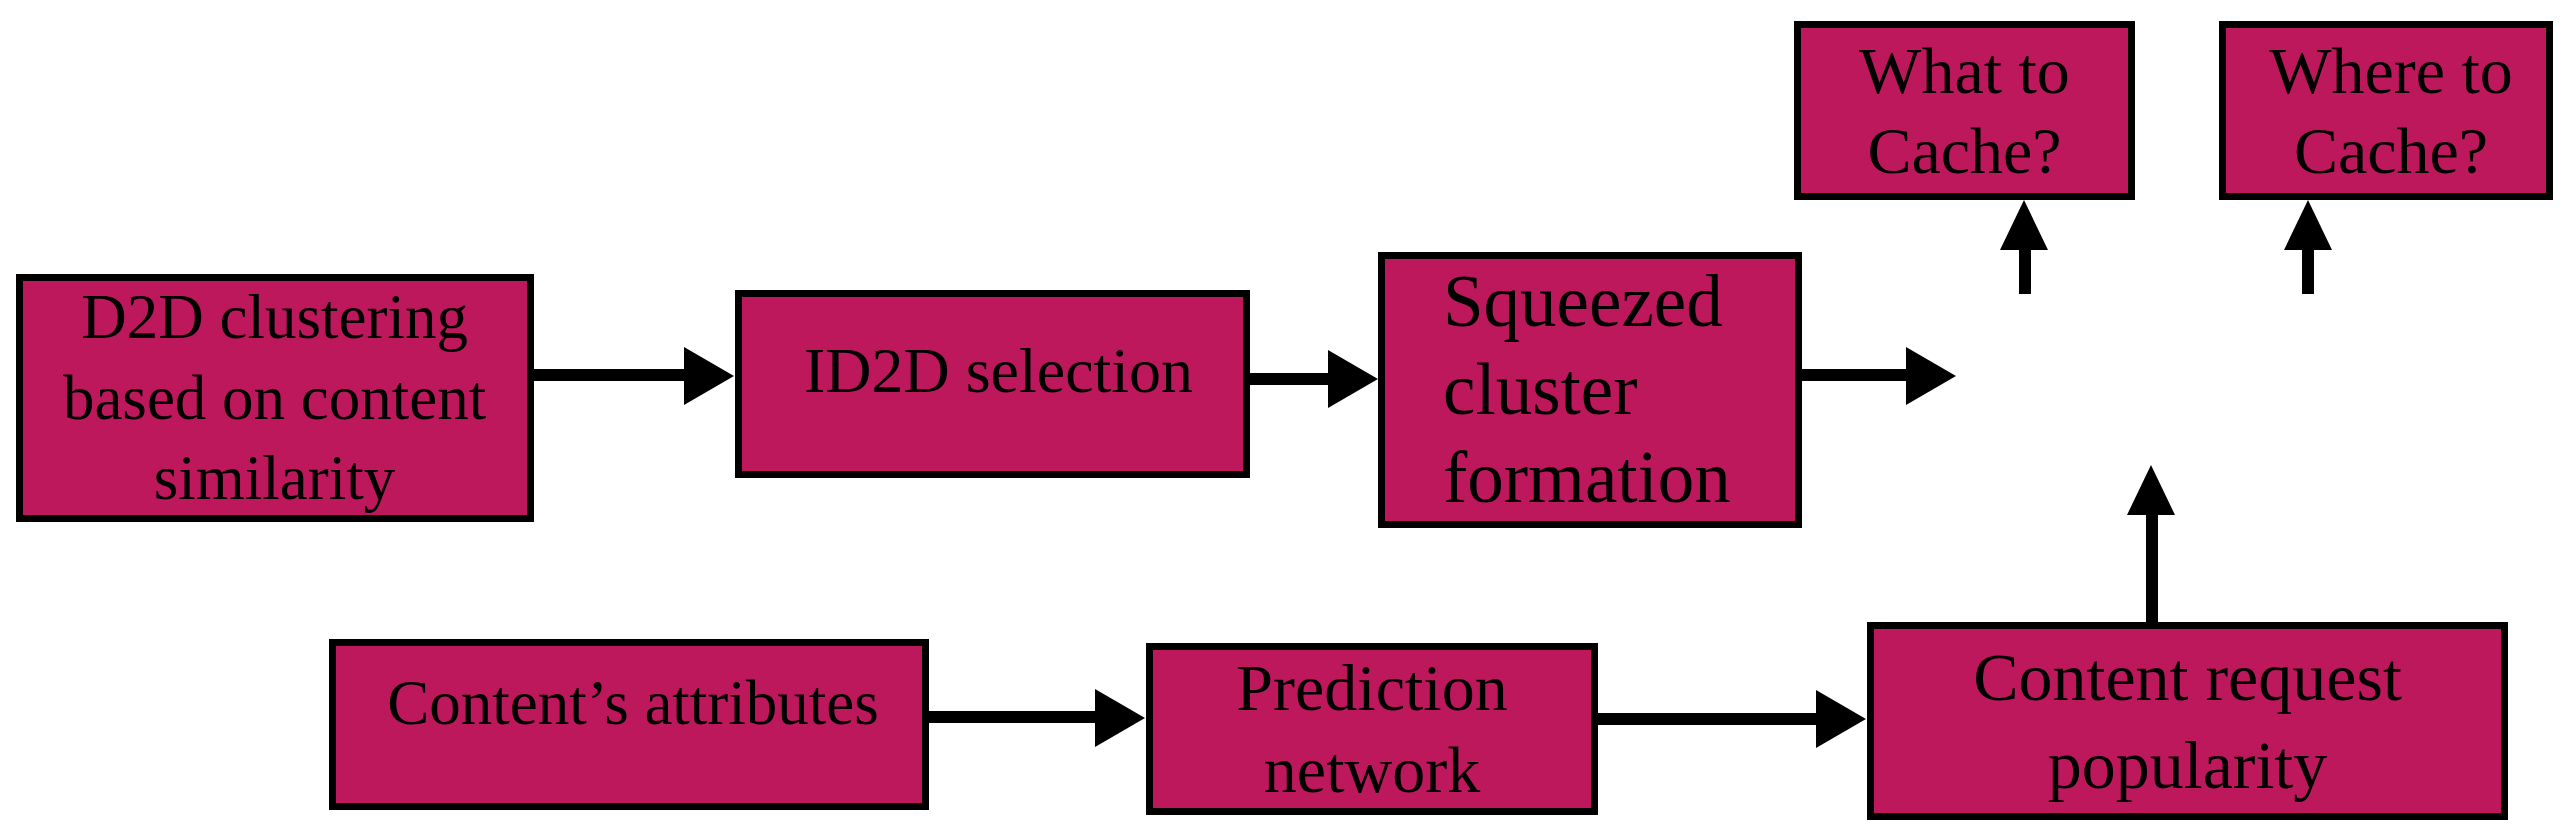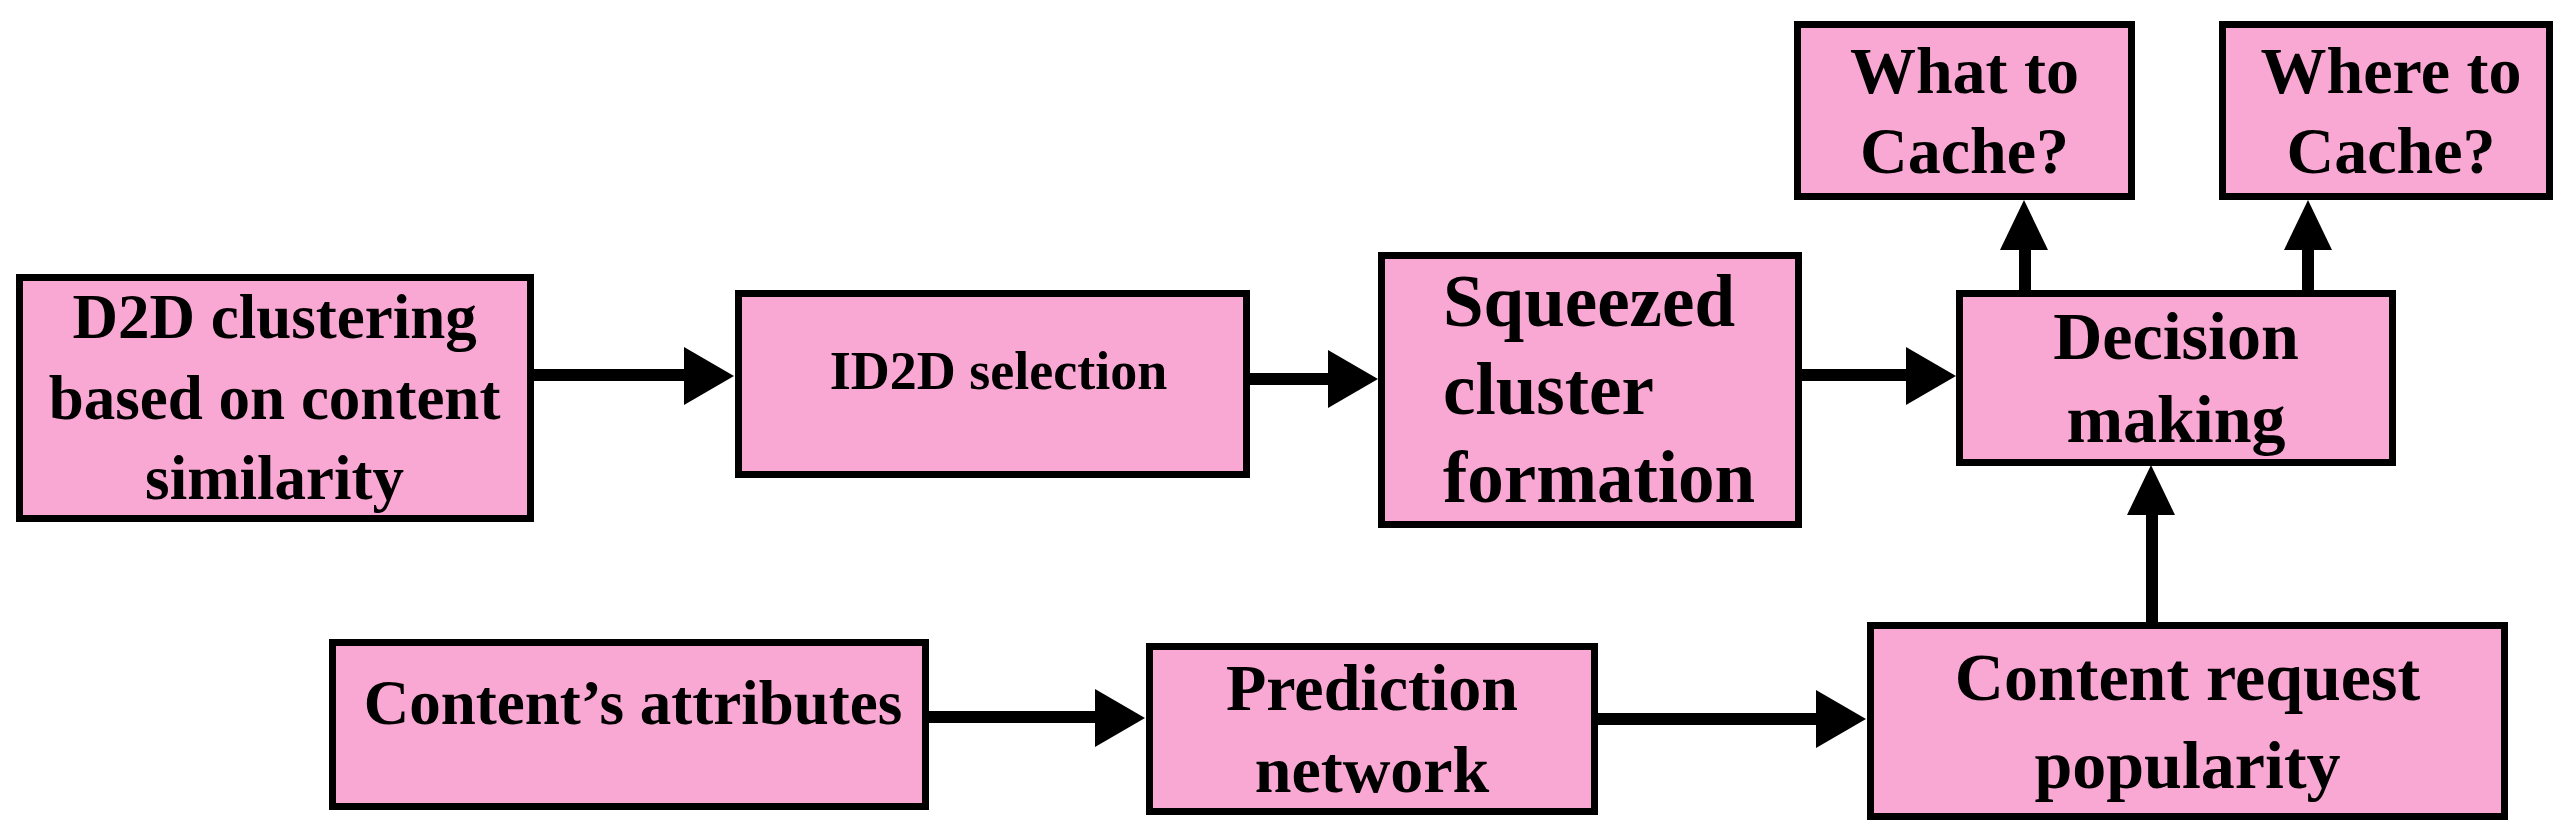--- a/index.html
+++ b/index.html
@@ -13,31 +13,30 @@
     height: 832px;
     background: #ffffff;
     font-family: "Liberation Serif", "DejaVu Serif", serif;
     color: #000000;
     overflow: hidden;
   }
   .node {
     position: absolute;
     box-sizing: border-box;
     border: 7.8px solid #000000;
-    background: #f9a8d4;
+    background: #be185d;
     display: flex;
     align-items: center;
     justify-content: center;
     text-align: center;
     line-height: 1.24;
-    font-weight: bold;
   }
   
   .n-d2d        { left: 15.6px;   top: 274px; width: 518px; height: 248px; font-size: 63px; line-height: 1.28; }
-  .n-id2d       { left: 735px;  top: 290px; width: 515px; height: 188px; font-size: 54px; padding-left: 12px; padding-bottom: 26px; white-space: nowrap; }
+  .n-id2d       { left: 735px;  top: 290px; width: 515px; height: 188px; font-size: 64px; padding-left: 12px; padding-bottom: 26px; white-space: nowrap; }
   .n-squeezed   { left: 1378px; top: 252px; width: 424px; height: 276px; font-size: 73px; line-height: 1.21; justify-content: flex-start; text-align: left; padding-left: 58px; }
   .n-decision   { left: 1956px; top: 290px; width: 440px; height: 176px; font-size: 68px; line-height: 1.22; }
   
   .n-what       { left: 1794px; top: 21px;  width: 341px; height: 179px; font-size: 66px; line-height: 1.2; }
   .n-where      { left: 2219px; top: 21px;  width: 334px; height: 179px; font-size: 66px; line-height: 1.2; padding-left: 10px; }
   
   .n-attributes { left: 329px;  top: 639px; width: 600px; height: 171px; font-size: 63px; white-space: nowrap; padding-left: 8px; padding-bottom: 43px; }
   .n-prediction { left: 1146px; top: 643px; width: 452px; height: 172px; font-size: 66px; line-height: 1.25; }
   .n-popularity { left: 1867px; top: 622px; width: 641px; height: 198px; font-size: 68px; line-height: 1.3; }
 
@@ -66,21 +65,20 @@
 <body>
 
 <div id="canvas">
 
   <div class="node n-d2d">D2D clustering based on content similarity</div>
 
   <div class="node n-id2d">ID2D selection</div>
 
   <div class="node n-squeezed">Squeezed cluster formation</div>
 
-  <div class="node n-decision">Decision making</div>
 
   <div class="node n-what">What to Cache?</div>
 
   <div class="node n-where">Where to Cache?</div>
 
   <div class="node n-attributes">Content’s attributes</div>
 
   <div class="node n-prediction">Prediction network</div>
 
   <div class="node n-popularity">Content request popularity</div>

